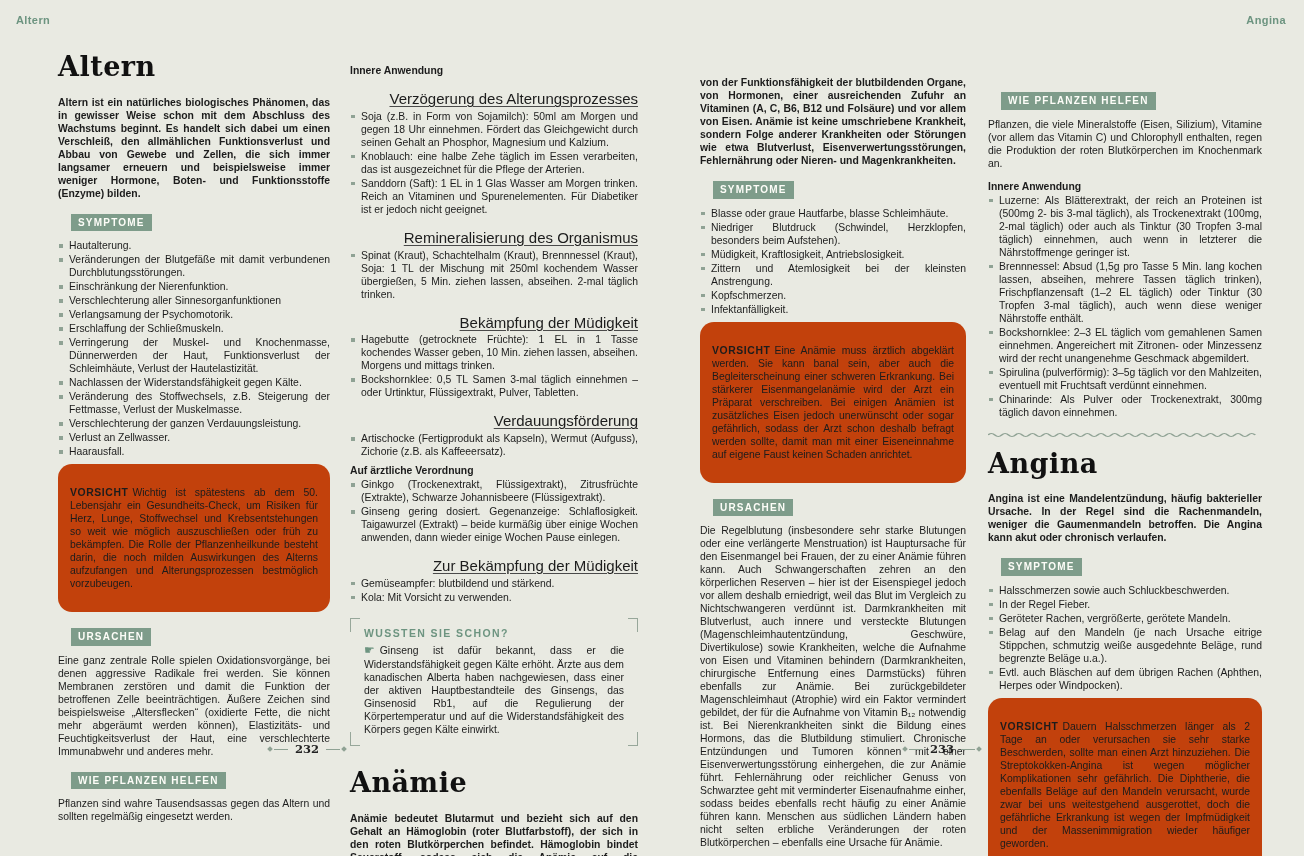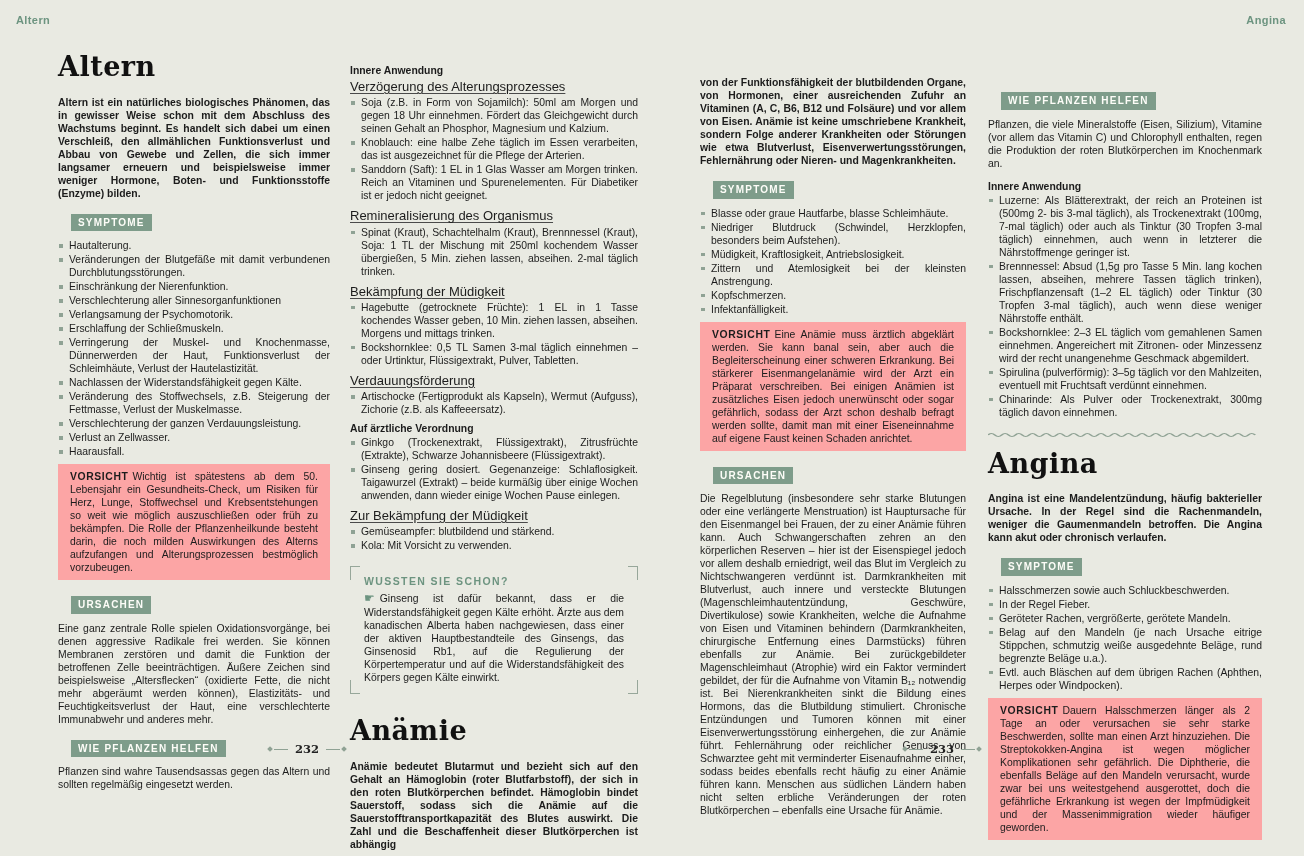--- a/index.html
+++ b/index.html
@@ -19,23 +19,23 @@
     font-size:27px;letter-spacing:.5px;margin:0 0 12px;text-align:left;color:#111;}
   h1.title.mid{margin-top:20px;}
   p{margin:0 0 10px;}
   p.intro{font-weight:700;}
   .badge{display:inline-block;background:#7e9c8a;color:#fdfdf8;font-weight:bold;
     font-size:10px;letter-spacing:1.2px;padding:3px 7px 2px;margin:4px 13px 8px;text-align:center;}
   ul.blist{list-style:none;margin:0 0 6px;padding:0;}
   ul.blist li{position:relative;padding-left:11px;margin:0 0 1px;}
   ul.blist li::before{content:"";position:absolute;left:1px;top:5px;width:3.5px;height:3.5px;background:#8fa294;}
   h3.bhead{font-size:10.4px;font-weight:700;margin:2px 0 1px;text-align:left;}
-  h4.uhead{font-size:13px;font-weight:400;margin:2px 0 1px;text-align:left;
+  h4.uhead{font-size:15px;font-weight:400;margin:13px 0 1px;text-align:right;
     text-decoration:underline;text-underline-offset:2px;text-decoration-thickness:1px;text-decoration-color:#4a4a4a;}
-  .caution{background:#fca5a5;padding:6px 12px;margin:6px 0 12px;text-align:justify;}
+  .caution{background:#c2410c;padding:22px 12px;margin:6px 0 12px;text-align:justify;border-radius:14px;}
   .caution .clabel{font-weight:800;letter-spacing:.6px;margin-right:4px;}
   
   .knowbox{position:relative;margin:14px 0 10px;padding:9px 14px 10px;}
   .knowbox .ktitle{color:#6d9480;font-weight:800;font-size:10.5px;letter-spacing:1.4px;margin:0 0 3px;text-align:left;}
   .knowbox p{margin:0;}
   .hand{color:#6d9480;font-size:12px;margin-right:5px;}
   .corner{position:absolute;width:9px;height:13px;border:0 solid #97a79a;}
   .c-tl{top:0;left:0;border-top-width:1.5px;border-left-width:1.5px;}
   .c-tr{top:0;right:0;border-top-width:1.5px;border-right-width:1.5px;}
   .c-bl{bottom:0;left:0;border-bottom-width:1.5px;border-left-width:1.5px;}
@@ -146,21 +146,21 @@
     </div>
     <div class="badge">URSACHEN</div>
     <p>Die Regelblutung (insbesondere sehr starke Blutungen oder eine verlängerte Menstruation) ist Hauptursache für den Eisenmangel bei Frauen, der zu einer Anämie führen kann. Auch Schwangerschaften zehren an den körperlichen Reserven – hier ist der Eisenspiegel jedoch vor allem deshalb erniedrigt, weil das Blut im Vergleich zu Nichtschwangeren verdünnt ist. Darmkrankheiten mit Blutverlust, auch innere und versteckte Blutungen (Magenschleimhautentzündung, Geschwüre, Divertikulose) sowie Krankheiten, welche die Aufnahme von Eisen und Vitaminen behindern (Darmkrankheiten, chirurgische Entfernung eines Darmstücks) führen ebenfalls zur Anämie. Bei zurückgebildeter Magenschleimhaut (Atrophie) wird ein Faktor vermindert gebildet, der für die Aufnahme von Vitamin B₁₂ notwendig ist. Bei Nierenkrankheiten sinkt die Bildung eines Hormons, das die Blutbildung stimuliert. Chronische Entzündungen und Tumoren können mit einer Eisenverwertungsstörung einhergehen, die zur Anämie führt. Fehlernährung oder reichlicher Genuss von Schwarztee geht mit verminderter Eisenaufnahme einher, sodass beides ebenfalls recht häufig zu einer Anämie führen kann. Menschen aus südlichen Ländern haben nicht selten erbliche Veränderungen der roten Blutkörperchen – ebenfalls eine Ursache für Anämie.</p>
   </section>
 
   <section class="col col4">
     <div class="badge" style="margin-top:0;">WIE PFLANZEN HELFEN</div>
     <p>Pflanzen, die viele Mineralstoffe (Eisen, Silizium), Vitamine (vor allem das Vitamin C) und Chlorophyll enthalten, regen die Produktion der roten Blutkörperchen im Knochenmark an.</p>
     <h3 class="bhead">Innere Anwendung</h3>
     <ul class="blist">
-      <li>Luzerne: Als Blätterextrakt, der reich an Proteinen ist (500mg 2- bis 3-mal täglich), als Trockenextrakt (100mg, 7-mal täglich) oder auch als Tinktur (30 Tropfen 3-mal täglich) einnehmen, auch wenn in letzterer die Nährstoffmenge geringer ist.</li>
+      <li>Luzerne: Als Blätterextrakt, der reich an Proteinen ist (500mg 2- bis 3-mal täglich), als Trockenextrakt (100mg, 2-mal täglich) oder auch als Tinktur (30 Tropfen 3-mal täglich) einnehmen, auch wenn in letzterer die Nährstoffmenge geringer ist.</li>
       <li>Brennnessel: Absud (1,5g pro Tasse 5 Min. lang kochen lassen, abseihen, mehrere Tassen täglich trinken), Frischpflanzensaft (1–2 EL täglich) oder Tinktur (30 Tropfen 3-mal täglich), auch wenn diese weniger Nährstoffe enthält.</li>
       <li>Bockshornklee: 2–3 EL täglich vom gemahlenen Samen einnehmen. Angereichert mit Zitronen- oder Minzessenz wird der recht unangenehme Geschmack abgemildert.</li>
       <li>Spirulina (pulverförmig): 3–5g täglich vor den Mahlzeiten, eventuell mit Fruchtsaft verdünnt einnehmen.</li>
       <li>Chinarinde: Als Pulver oder Trockenextrakt, 300mg täglich davon einnehmen.</li>
     </ul>
     <div class="wavy">
       <svg viewBox="0 0 104 7" preserveAspectRatio="none" aria-hidden="true">
           <path d="M0,3.5 q1.3,-2.6 2.6,0 t2.6,0 t2.6,0 t2.6,0 t2.6,0 t2.6,0 t2.6,0 t2.6,0 t2.6,0 t2.6,0 t2.6,0 t2.6,0 t2.6,0 t2.6,0 t2.6,0 t2.6,0 t2.6,0 t2.6,0 t2.6,0 t2.6,0 t2.6,0 t2.6,0 t2.6,0 t2.6,0 t2.6,0 t2.6,0 t2.6,0 t2.6,0 t2.6,0 t2.6,0 t2.6,0 t2.6,0 t2.6,0 t2.6,0 t2.6,0 t2.6,0 t2.6,0 t2.6,0 t2.6,0" fill="none" stroke="#8fa294" stroke-width="0.8"></path>
         </svg>
     </div>

